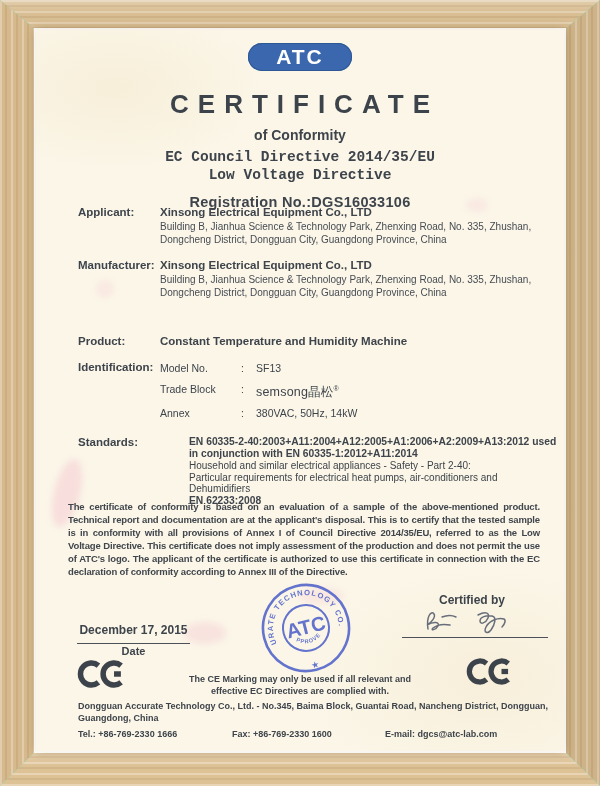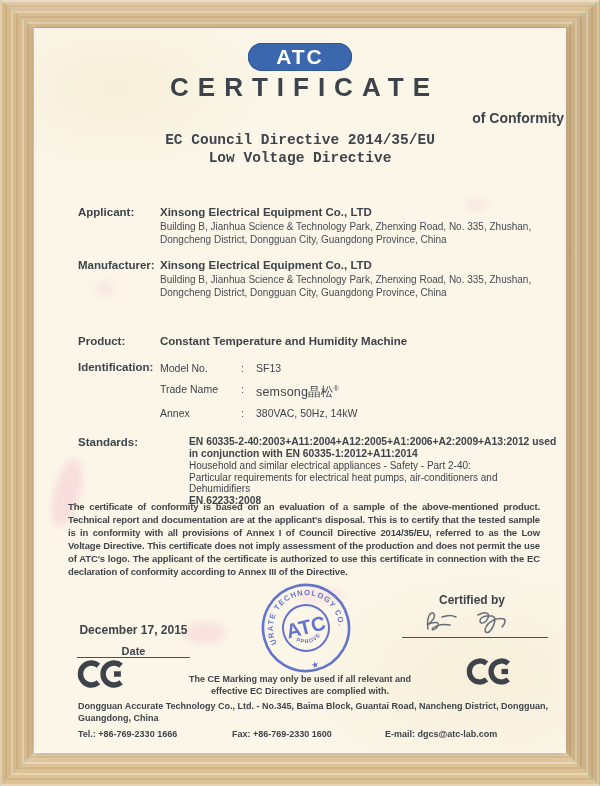--- a/index.html
+++ b/index.html
@@ -30,23 +30,23 @@
           radial-gradient(260px 160px at 85% 90%,rgba(238,222,185,.30),rgba(0,0,0,0) 70%),
           #fbf6e8;
         color:#3e444b;
         box-shadow:0 0 0 2px rgba(255,255,255,.85),0 0 9px rgba(95,70,35,.45);}
   .smudge{position:absolute;border-radius:50%;filter:blur(3px);pointer-events:none;}
   
   .hdr{position:absolute;top:0;left:0;width:100%;text-align:center;}
   .pill{display:inline-block;margin-top:13px;width:104px;height:28px;border-radius:14px;
         background:#3a67ad;box-shadow:inset 0 0 0 1px #2e5795;
         color:#fff;font-weight:bold;font-size:21px;line-height:27px;letter-spacing:2px;}
-  .title{margin-top:1px;font-size:26px;font-weight:bold;letter-spacing:9px;padding-left:9px;
+  .title{margin-top:18px;font-size:26px;font-weight:bold;letter-spacing:9px;padding-left:9px;
         color:#3d434b;}
-  .sub1{margin-top:7px;font-size:14px;font-weight:bold;text-align:right;}
+  .sub1{margin-top:7px;font-size:14px;font-weight:bold;}
   .dirs{margin-top:5px;font-size:14.5px;font-weight:bold;line-height:18px;font-family:Liberation Mono, monospace;}
   .reg{margin-top:10px;font-size:14.5px;font-weight:bold;letter-spacing:.3px;}
   
   .fields{position:absolute;top:176px;left:42px;width:480px;}
   .row{display:flex;margin-bottom:13px;}
   .lbl{width:82px;flex:none;font-weight:bold;font-size:11.5px;}
   .val{flex:1;font-size:10px;}
   .name{font-weight:bold;font-size:11.5px;margin-bottom:3px;}
   .addr{font-size:10px;line-height:12.5px;color:#474c53;}
   .row.product{margin-bottom:14px;margin-top:36px;}
@@ -63,21 +63,21 @@
   .statement{position:absolute;top:470px;left:32px;width:472px;text-align:justify;
         font-weight:bold;font-size:9.5px;letter-spacing:-.15px;line-height:13px;color:#41464d;}
   
   .stamp{position:absolute;left:224px;top:552px;opacity:.85;}
   .certby{position:absolute;left:366px;top:563px;width:140px;text-align:center;
         font-weight:bold;font-size:12px;}
   .sig{position:absolute;left:382px;top:577px;}
   .sigline{position:absolute;left:366px;top:594px;width:146px;height:14px;
         border-bottom:1.5px solid #4c5159;}
   .dateblk{position:absolute;left:41px;top:593px;width:113px;text-align:center;
-        font-weight:bold;font-size:12px;padding-bottom:20px;border-bottom:1.5px solid #4c5159;}
+        font-weight:bold;font-size:12px;padding-bottom:6px;border-bottom:1.5px solid #4c5159;}
   .datelabel{position:absolute;left:41px;top:615px;width:113px;text-align:center;
         font-weight:bold;font-size:11px;}
   .ce-left{position:absolute;left:41px;top:628px;}
   .ce-right{position:absolute;left:430px;top:626px;}
   .cenote{position:absolute;left:104px;top:644px;width:320px;text-align:center;
         font-weight:bold;font-size:9px;line-height:11.5px;}
   .footaddr{position:absolute;left:42px;top:671px;width:478px;
         font-weight:bold;font-size:9px;line-height:11.5px;}
   .telrow{position:absolute;left:42px;top:699px;width:478px;height:14px;
         font-weight:bold;font-size:9px;}
@@ -102,20 +102,21 @@
     <div class="smudge" style="left:430px;top:168px;width:22px;height:14px;background:rgba(236,128,175,.10);"></div>
 
     <div class="hdr">
       <div class="pill"><span>ATC</span></div>
       <div class="title">CERTIFICATE</div>
       <div class="sub1">of Conformity</div>
       <div class="dirs">
         <div>EC Council Directive 2014/35/EU</div>
         <div>Low Voltage Directive</div>
       </div>
+      <div class="reg">Registration No.:DGS16033106</div>
     </div>
 
     <div class="fields">
       <div class="row">
         <div class="lbl">Applicant:</div>
         <div class="val">
           <div class="name">Xinsong Electrical Equipment Co., LTD</div>
           <div class="addr">Building B, Jianhua Science &amp; Technology Park, Zhenxing Road, No. 335, Zhushan, Dongcheng District, Dongguan City, Guangdong Province, China</div>
         </div>
       </div>
@@ -132,21 +133,21 @@
       </div>
       <div class="row ident">
         <div class="lbl">Identification:</div>
         <div class="val">
           <div class="subrow">
             <span class="sl">Model No.</span>
             <span class="co">:</span>
             <span>SF13</span>
           </div>
           <div class="subrow">
-            <span class="sl">Trade Name</span>
+            <span class="sl">Trade Block</span>
             <span class="co">:</span>
             <span class="tradename"><span>semsong晶松</span><sup>®</sup></span>
           </div>
           <div class="subrow">
             <span class="sl">Annex</span>
             <span class="co">:</span>
             <span>380VAC, 50Hz, 14kW</span>
           </div>
         </div>
       </div>

